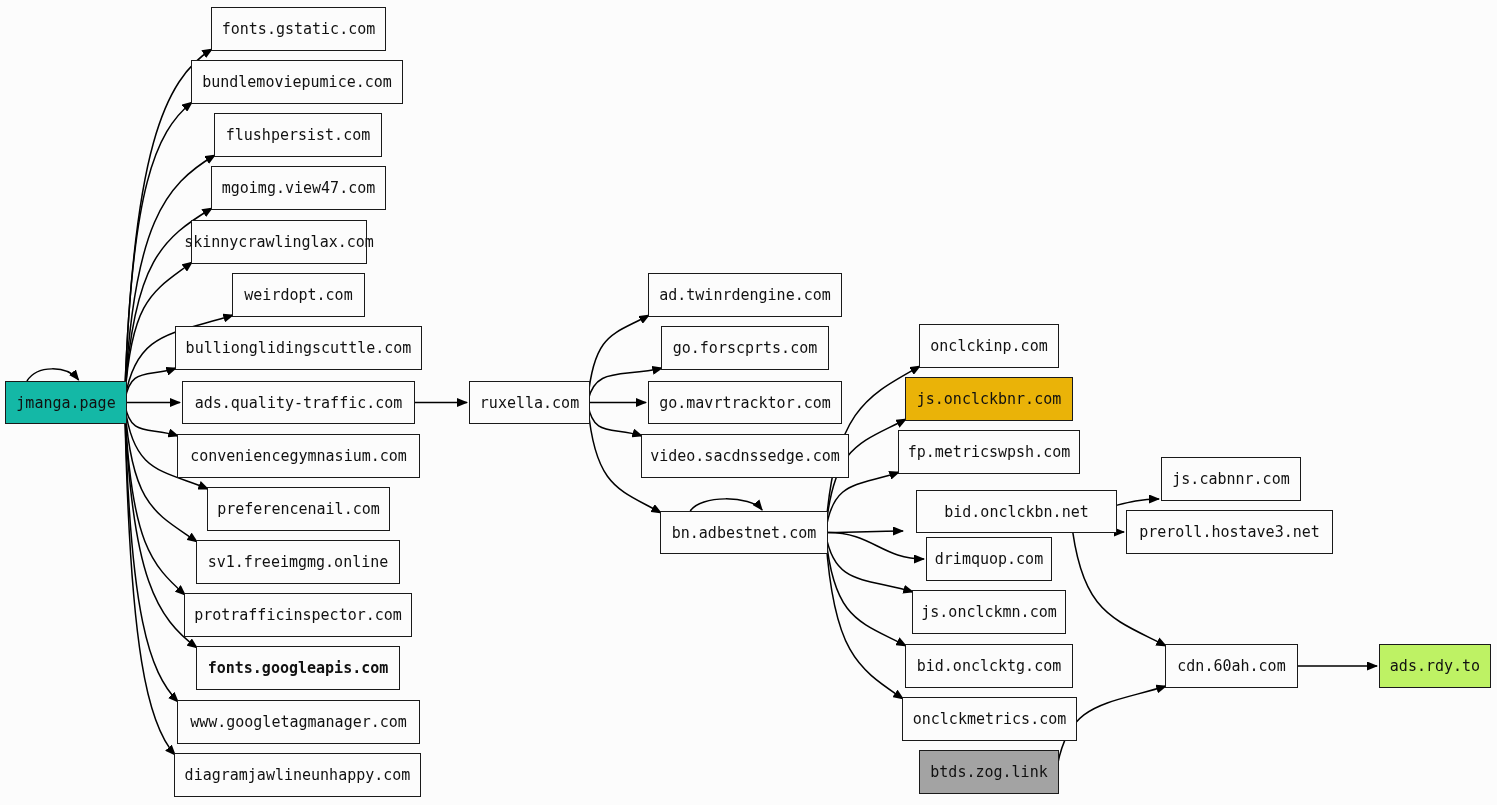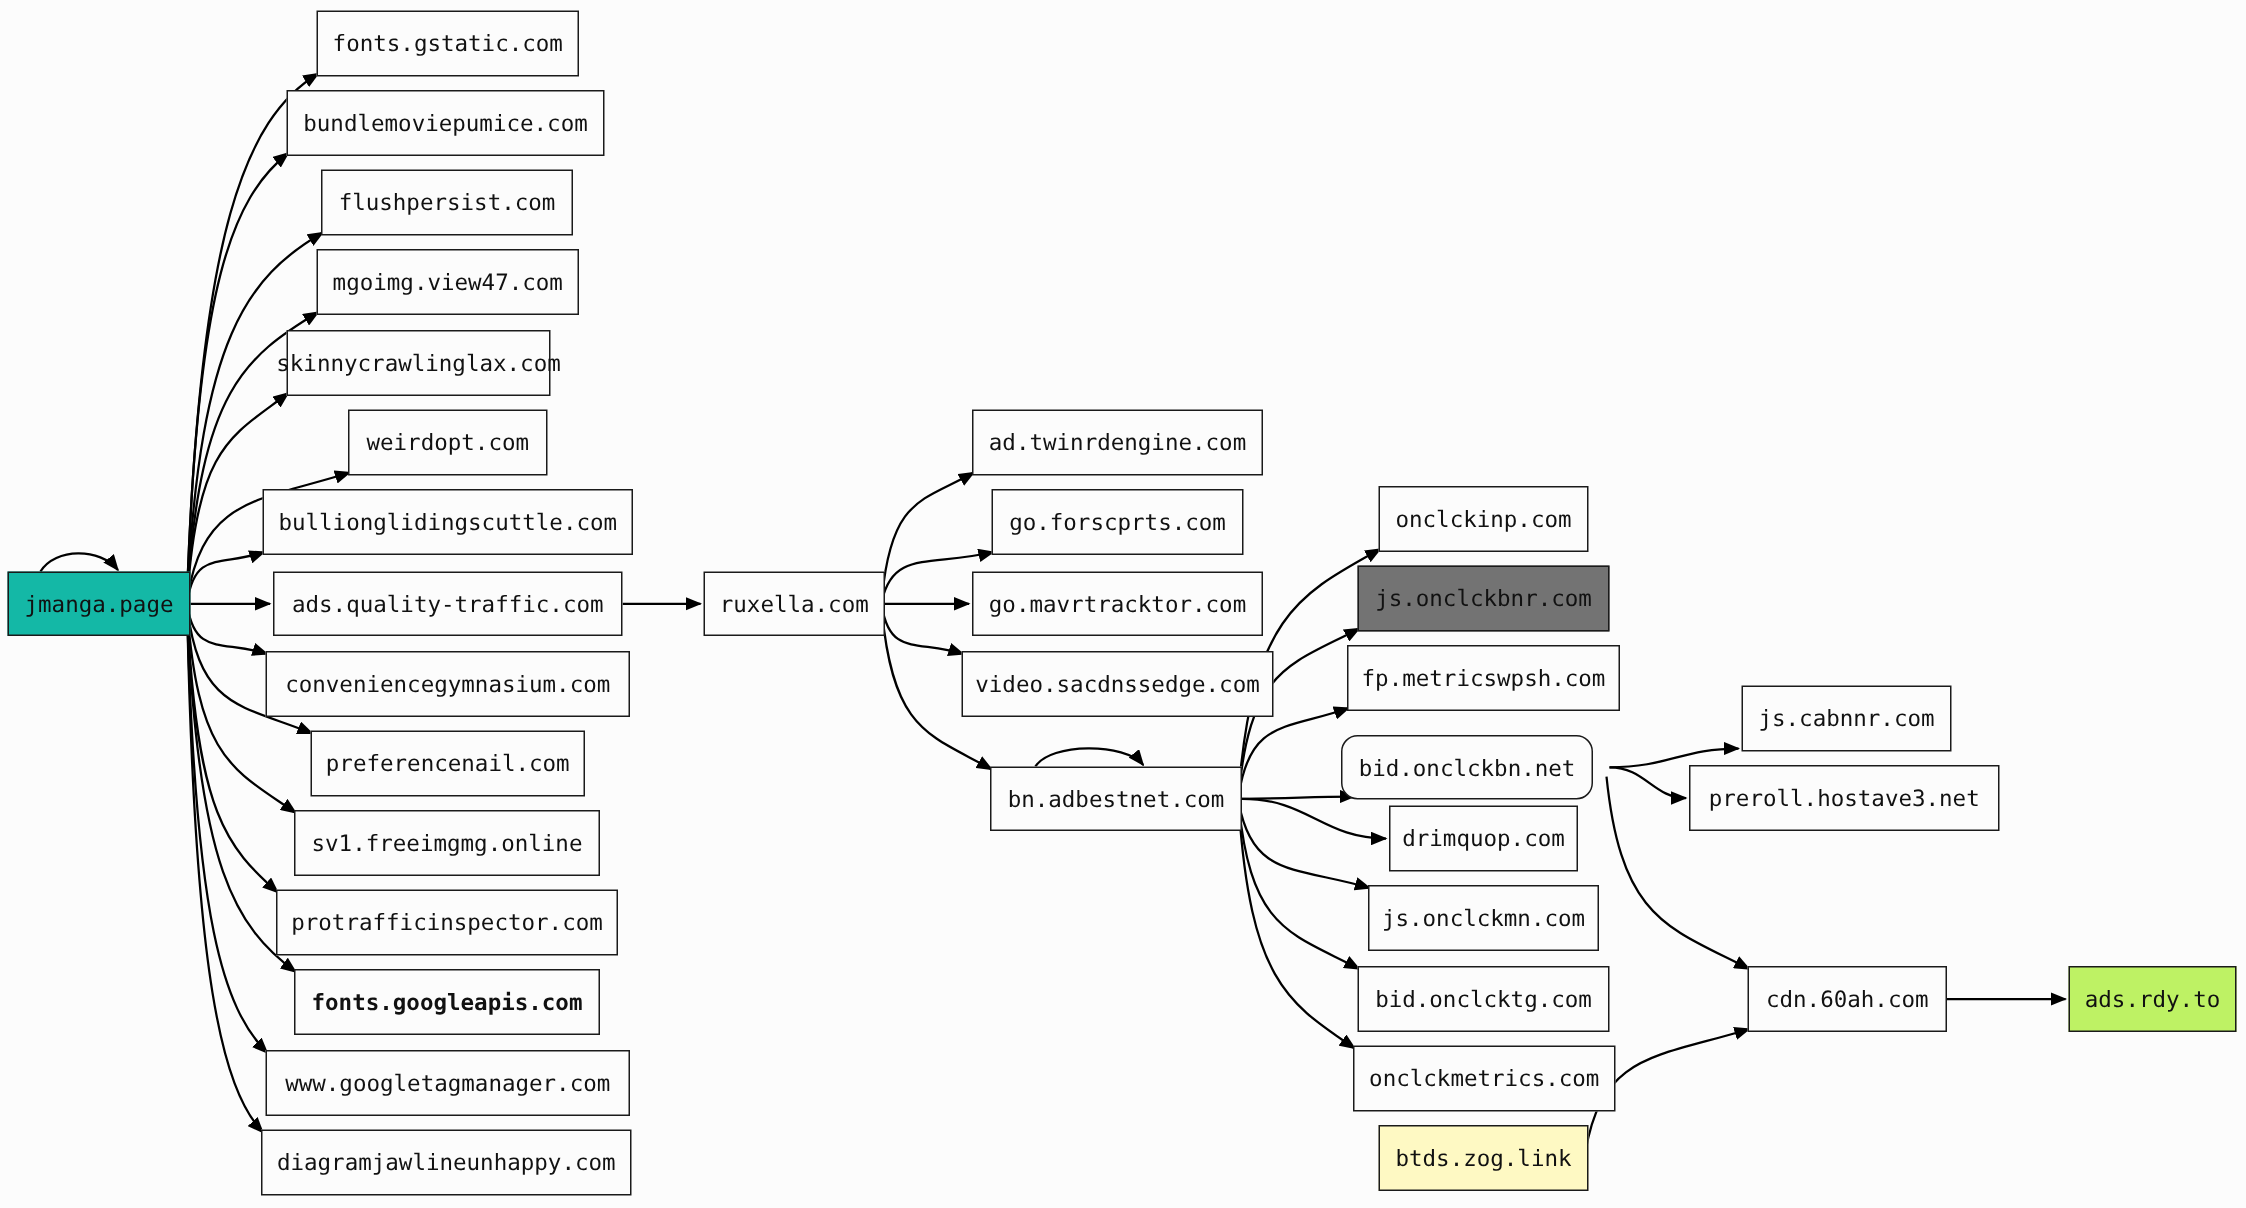--- a/index.html
+++ b/index.html
@@ -124,42 +124,42 @@
       </div>
       <div class="node" style="left: 641px; top: 434px; width: 208px; height: 44px; background: rgb(252, 252, 252); border-color: rgb(26, 26, 26);">
         <span>video.sacdnssedge.com</span>
       </div>
       <div class="node" style="left: 660px; top: 511px; width: 168px; height: 43px; background: rgb(252, 252, 252); border-color: rgb(26, 26, 26);">
         <span>bn.adbestnet.com</span>
       </div>
       <div class="node" style="left: 919px; top: 324px; width: 140px; height: 44px; background: rgb(252, 252, 252); border-color: rgb(26, 26, 26);">
         <span>onclckinp.com</span>
       </div>
-      <div class="node" style="left: 905px; top: 377px; width: 168px; height: 44px; background: #737373; border-color: rgb(26, 26, 26);">
+      <div class="node" style="left: 905px; top: 377px; width: 168px; height: 44px; background: #eab308; border-color: rgb(26, 26, 26);">
         <span>js.onclckbnr.com</span>
       </div>
       <div class="node" style="left: 898px; top: 430px; width: 182px; height: 44px; background: rgb(252, 252, 252); border-color: rgb(26, 26, 26);">
         <span>fp.metricswpsh.com</span>
       </div>
-      <div class="node" style="left: 894px; top: 490px; width: 168px; height: 43px; background: rgb(252, 252, 252); border-color: rgb(26, 26, 26); border-radius: 11px;">
+      <div class="node" style="left: 916px; top: 490px; width: 201px; height: 43px; background: rgb(252, 252, 252); border-color: rgb(26, 26, 26);">
         <span>bid.onclckbn.net</span>
       </div>
       <div class="node" style="left: 926px; top: 537px; width: 126px; height: 44px; background: rgb(252, 252, 252); border-color: rgb(26, 26, 26);">
         <span>drimquop.com</span>
       </div>
       <div class="node" style="left: 912px; top: 590px; width: 154px; height: 44px; background: rgb(252, 252, 252); border-color: rgb(26, 26, 26);">
         <span>js.onclckmn.com</span>
       </div>
       <div class="node" style="left: 905px; top: 644px; width: 168px; height: 44px; background: rgb(252, 252, 252); border-color: rgb(26, 26, 26);">
         <span>bid.onclcktg.com</span>
       </div>
       <div class="node" style="left: 902px; top: 697px; width: 175px; height: 44px; background: rgb(252, 252, 252); border-color: rgb(26, 26, 26);">
         <span>onclckmetrics.com</span>
       </div>
-      <div class="node" style="left: 919px; top: 750px; width: 140px; height: 44px; background: #fef9c3; border-color: rgb(26, 26, 26);">
+      <div class="node" style="left: 919px; top: 750px; width: 140px; height: 44px; background: #a3a3a3; border-color: rgb(26, 26, 26);">
         <span>btds.zog.link</span>
       </div>
       <div class="node" style="left: 1161px; top: 457px; width: 140px; height: 44px; background: rgb(252, 252, 252); border-color: rgb(26, 26, 26);">
         <span>js.cabnnr.com</span>
       </div>
       <div class="node" style="left: 1126px; top: 510px; width: 207px; height: 44px; background: rgb(252, 252, 252); border-color: rgb(26, 26, 26);">
         <span>preroll.hostave3.net</span>
       </div>
       <div class="node" style="left: 1165px; top: 644px; width: 133px; height: 44px; background: rgb(252, 252, 252); border-color: rgb(26, 26, 26);">
         <span>cdn.60ah.com</span>

